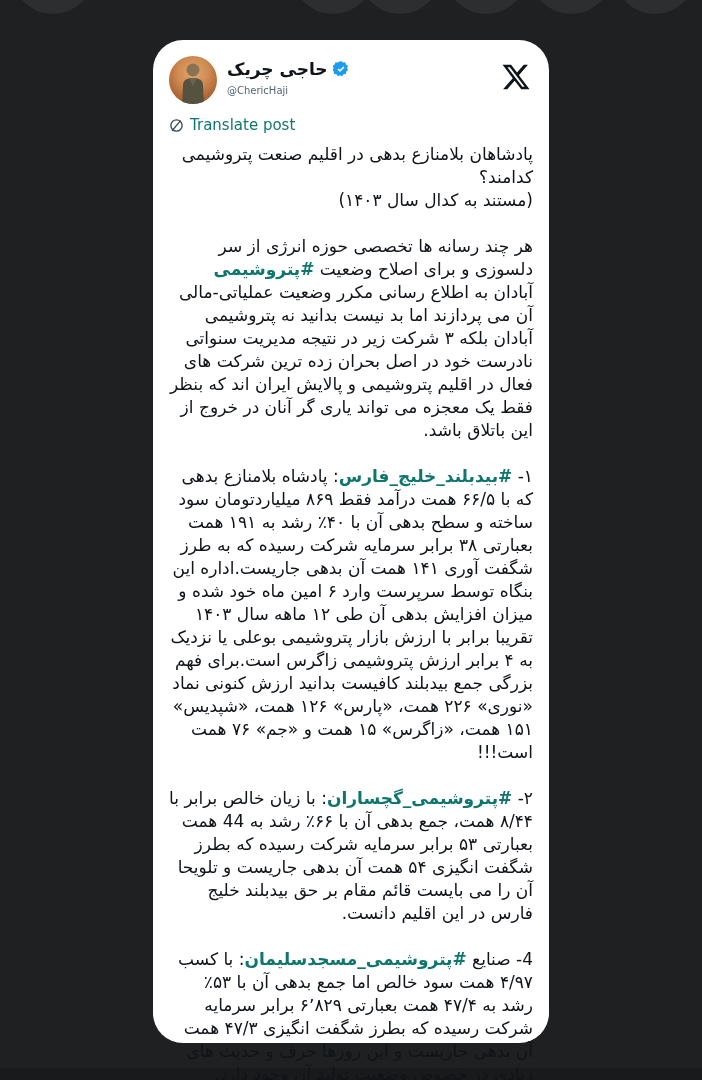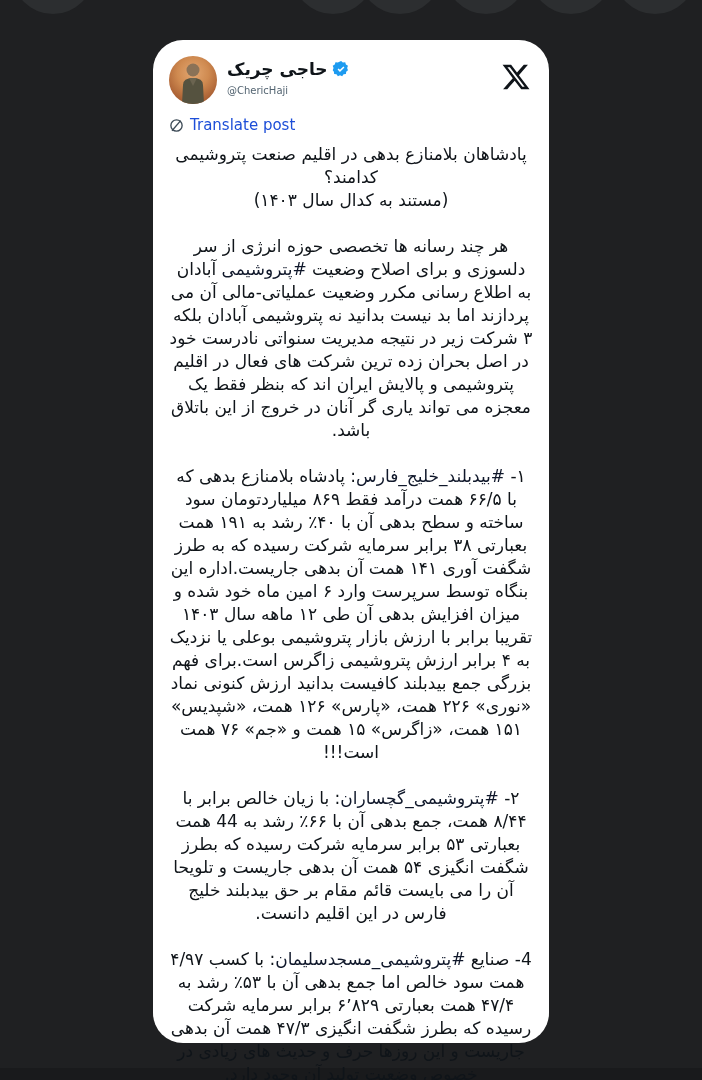--- a/index.html
+++ b/index.html
@@ -47,35 +47,35 @@
   .name {
     font-size: 17px; font-weight: bold; color: #0f1419;
     direction: rtl; line-height: 22px;
   }
   .badge { width: 18px; height: 18px; display: inline-block; }
   .handle { font-size: 10px; color: #536471; line-height: 20px; margin-top: 1px; }
   .xlogo { width: 30px; height: 30px; margin: 6px 2px 0 0; color: #0f1419; }
   .translate-row {
     display: flex; align-items: center; gap: 6px;
     margin-top: 12px;
-    font-size: 15px; color: #1d4ed8;
+    font-size: 15px; color: #0f766e;
     cursor: pointer;
   }
   .ticon { width: 15px; height: 15px; display: inline-block; color: #3d4b57; }
   .tweet-body {
     direction: rtl;
     text-align: right;
     margin-top: 9px;
     font-size: 17px;
     line-height: 23px;
     color: #0f1419;
   }
-  .para { white-space: pre-line; margin-bottom: 23px; text-align: center; }
+  .para { white-space: pre-line; margin-bottom: 23px; }
   .para:last-child { margin-bottom: 0; }
-  .hashtag { color: #0f172a; cursor: pointer; }
+  .hashtag { color: #0f766e; cursor: pointer; font-weight: bold; }
 </style>
 </head>
 <body>
 
 <div class="top-circle" style="left:12px"></div>
 <div class="top-circle" style="left:292px"></div>
 <div class="top-circle" style="left:359px"></div>
 <div class="top-circle" style="left:445px"></div>
 <div class="top-circle" style="left:530px"></div>
 <div class="top-circle" style="left:614px"></div>

